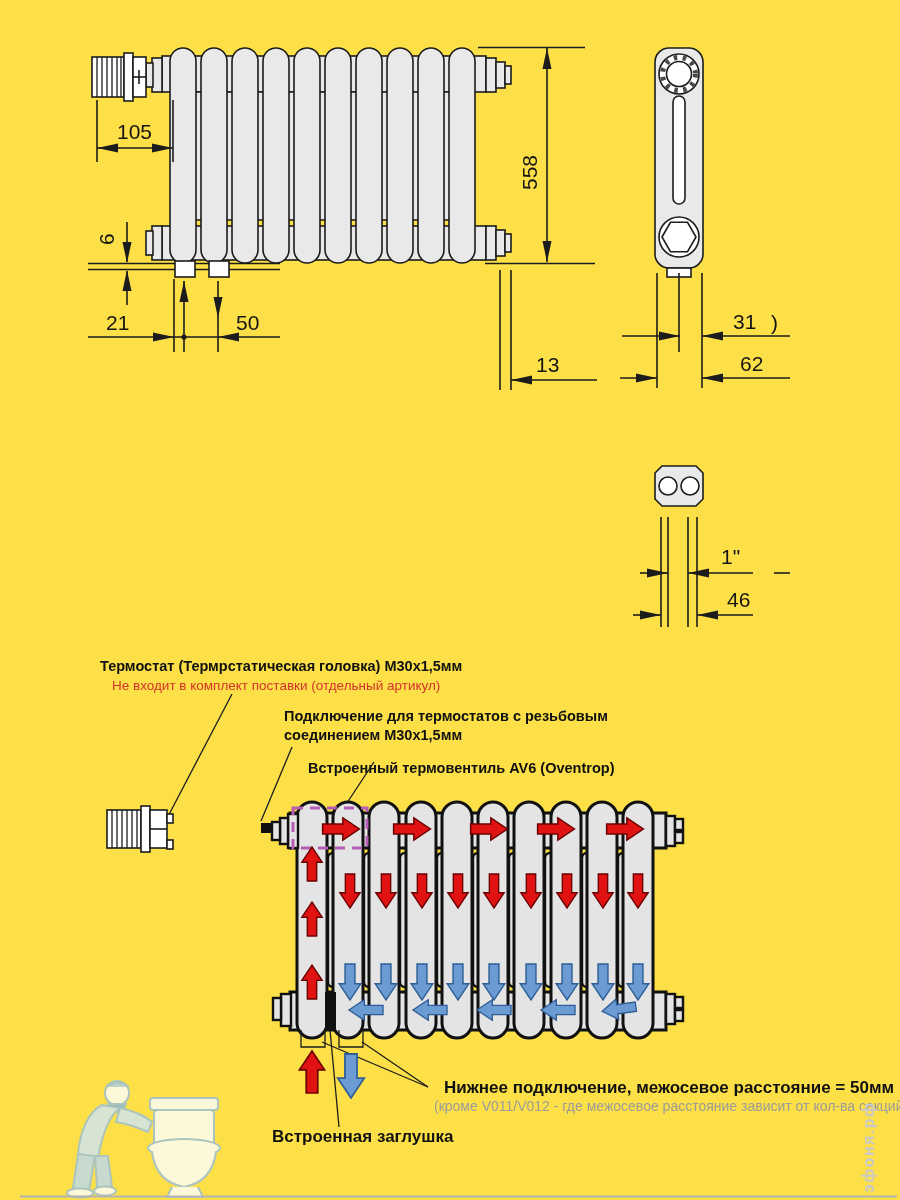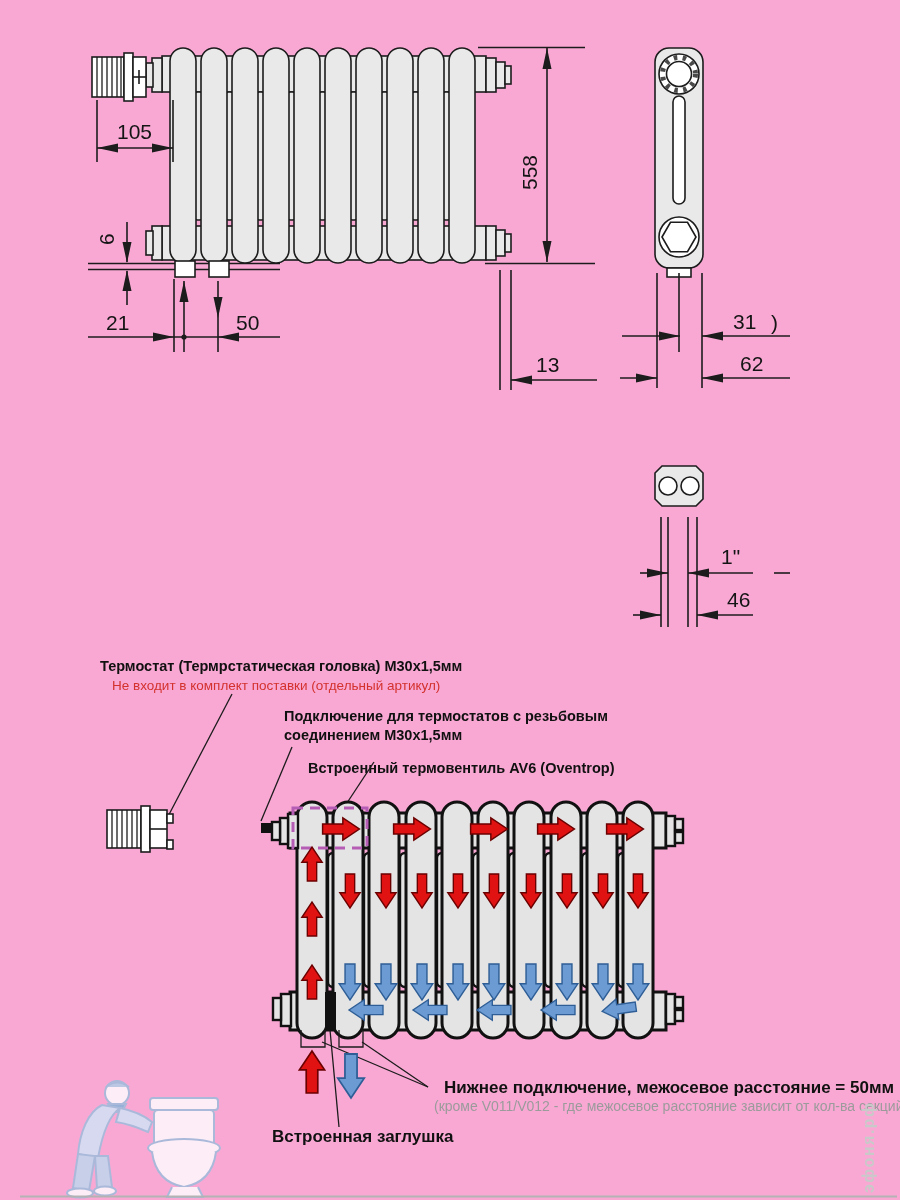--- a/index.html
+++ b/index.html
@@ -1,16 +1,16 @@
 <!DOCTYPE html>
 <html><head>
 <meta charset="utf-8">
 <style>
   html,body{margin:0;padding:0;background:#ffffff;}
-  #page{position:relative;width:900px;height:1200px;background:#f9a8d4;overflow:hidden;
+  #page{position:relative;width:900px;height:1200px;background:#fde047;overflow:hidden;
         font-family:"Liberation Sans",sans-serif;}
   svg{position:absolute;left:0;top:0;}
   text{font-family:"Liberation Sans",sans-serif;}
   .dim{font-size:21px;fill:#151515;}
   .lbl-bold{font-size:14.5px;font-weight:bold;fill:#111;}
   .lbl-red{font-size:13.5px;fill:#d3322d;}
   .lbl-big{font-size:17px;font-weight:bold;fill:#111;}
   .lbl-gray{font-size:14px;fill:#9b9b9b;}
   .wm{font-size:16px;font-weight:bold;fill:#c9c9c9;letter-spacing:1.5px;}
   .ln{stroke:#1c1c1c;stroke-width:1.6;fill:none;}

